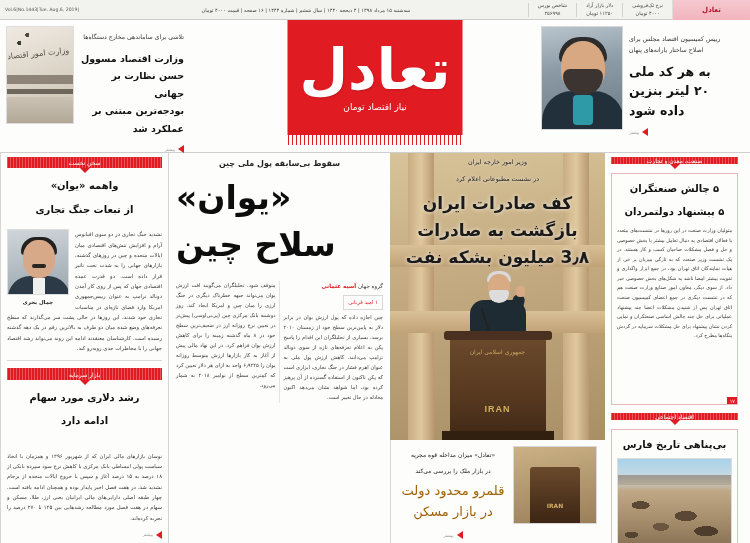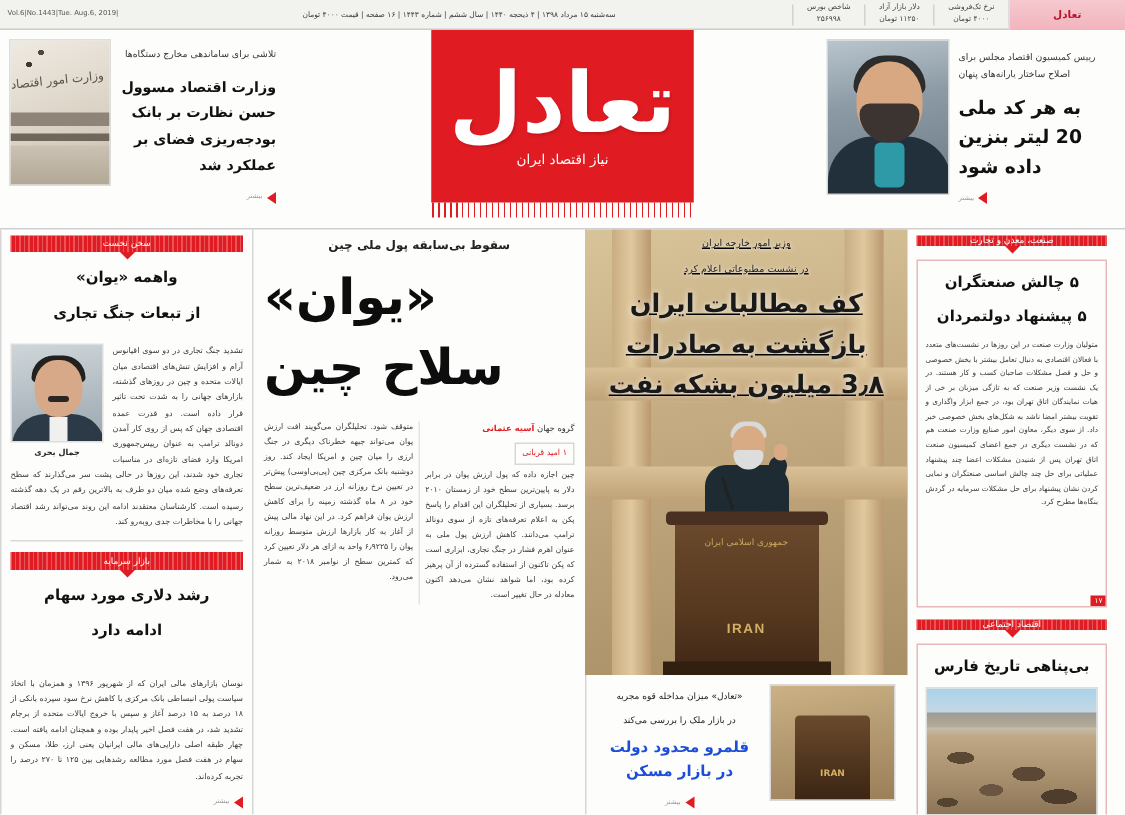--- a/index.html
+++ b/index.html
@@ -118,21 +118,21 @@
     position: absolute;
     bottom: -10px; left: 50%;
     transform: translateX(-50%);
     width: 175px; height: 10px;
     background: repeating-linear-gradient(90deg,#e11b22 0 1px, transparent 1px 4px);
   }
 
   
   .top-left {
     position: absolute;
-    top: 4px; right: 0;
+    top: 4px; right: 10px;
     width: 205px; height: 128px;
     display: flex;
     flex-direction: row-reverse;
     gap: 6px;
     padding: 2px 6px;
   }
   .tl-photo {
     width: 82px; height: 104px;
     background: linear-gradient(170deg,#b9c5cd 0%,#8b9aa5 40%,#6c7a86 100%);
     position: relative;
@@ -339,21 +339,21 @@
   .wood-v {
     position: absolute; top:0; bottom:0; width: 26px;
     background: linear-gradient(90deg,#c9ad82,#e0c89e,#b9996f);
   }
   .wood-h {
     position: absolute; left:0; right:0; height: 22px;
     background: linear-gradient(180deg,#d9c096,#c0a277);
   }
   .mid-overlay {
     position: absolute; top: 4px; right: 0; left: 0;
-    text-align: center; z-index: 5; padding: 0 8px; text-decoration: underline;
+    text-align: center; z-index: 5; padding: 0 8px;
   }
   .mid-kicker {
     font-size: 6.4px; color: #1d1d1d; line-height: 1.8; margin-bottom: 5px;
     text-shadow: 0 0 3px rgba(255,255,255,.9);
   }
   .mid-head {
     font-size: 17px; font-weight: bold; color: #1a1a1a;
     line-height: 1.6; letter-spacing: -.4px;
     text-shadow: 0 0 4px rgba(255,255,255,.85);
   }
@@ -414,21 +414,21 @@
   .mb-pod {
     position:absolute; bottom:0; left:16px; width:50px; height:56px;
     background: linear-gradient(180deg,#6a4a2c,#3c2514); border-radius:3px 3px 0 0;
   }
   .mb-iran {
     position:absolute; bottom:14px; left:0; right:0; text-align:center;
     color:#d3b063; font-size:6px; font-weight:bold; direction:ltr;
   }
   .mb-text { flex:1; padding: 4px 6px 0 0; text-align: center; }
   .mb-kicker { font-size: 6px; line-height:1.75; color:#222; margin-bottom:5px; }
-  .mb-head { font-size: 10px; font-weight: bold; line-height:1.6; color:#1d4ed8; }
+  .mb-head { font-size: 13px; font-weight: normal; line-height:1.6; color:#a16207; }
 
   
   .col-left {
     width: 145px;
     padding: 4px 12px 0 6px;
     display: flex; flex-direction: column;
   }
   .sb-frame {
     border: 1px solid #e7b9bd;
     padding: 6px 5px;
@@ -498,41 +498,41 @@
       <div class="tl-photo">
         <div class="face f-body"></div>
         <div class="face f-shirt"></div>
         <div class="face f-hair"></div>
         <div class="face f-head"></div>
         <div class="face f-beard"></div>
       </div>
       <div class="tl-text">
         <div class="kicker">رییس کمیسیون اقتصاد مجلس برای اصلاح ساختار یارانه‌های پنهان</div>
         <div class="tl-head">به هر کد ملی</div>
-        <div class="tl-head">20 لیتر بنزین</div>
+        <div class="tl-head">۲۰ لیتر بنزین</div>
         <div class="tl-head">داده شود</div>
         <div class="readmore">
           <span class="tri"></span>
           <span class="lbl">بیشتر</span>
         </div>
       </div>
     </div>
 
     <div class="logo-box">
       <div class="logo-word">تعادل</div>
-      <div class="logo-sub">نیاز اقتصاد ایران</div>
+      <div class="logo-sub">نیاز اقتصاد تومان</div>
       <div class="logo-ruler"></div>
     </div>
 
     <div class="top-right">
       <div class="tr-text">
         <div class="kicker" style="text-align:right">تلاشی برای ساماندهی مخارج دستگاه‌ها</div>
         <div class="tr-head">وزارت اقتصاد مسوول</div>
-        <div class="tr-head">حسن نظارت بر بانک</div>
-        <div class="tr-head">بودجه‌ریزی فضای بر عملکرد شد</div>
+        <div class="tr-head">حسن نظارت بر جهانی</div>
+        <div class="tr-head">بودجه‌ترین مبتنی بر عملکرد شد</div>
         <div class="readmore">
           <span class="tri"></span>
           <span class="lbl">بیشتر</span>
         </div>
       </div>
       <div class="tr-photo">
         <div class="bld-tree"></div>
         <div class="bld-sign">وزارت امور اقتصاد</div>
         <div class="bld-band"></div>
         <div class="bld-band2"></div>
@@ -603,21 +603,21 @@
 
       <div class="mid-photo">
         <div class="wood-v" style="left:18px"></div>
         <div class="wood-v" style="right:16px"></div>
         <div class="wood-h" style="top:92px"></div>
         <div class="wood-h" style="top:158px"></div>
 
         <div class="mid-overlay">
           <div class="mid-kicker">وزیر امور خارجه ایران</div>
           <div class="mid-kicker">در نشست مطبوعاتی اعلام کرد</div>
-          <div class="mid-head">کف مطالبات ایران</div>
+          <div class="mid-head">کف صادرات ایران</div>
           <div class="mid-head">بازگشت به صادرات</div>
           <div class="mid-head">3٫۸ میلیون بشکه نفت</div>
         </div>
 
         <div class="speaker">
           <div class="sp-body"></div>
           <div class="sp-arm"></div>
           <div class="sp-hand"></div>
           <div class="sp-hair"></div>
           <div class="sp-head"></div>

